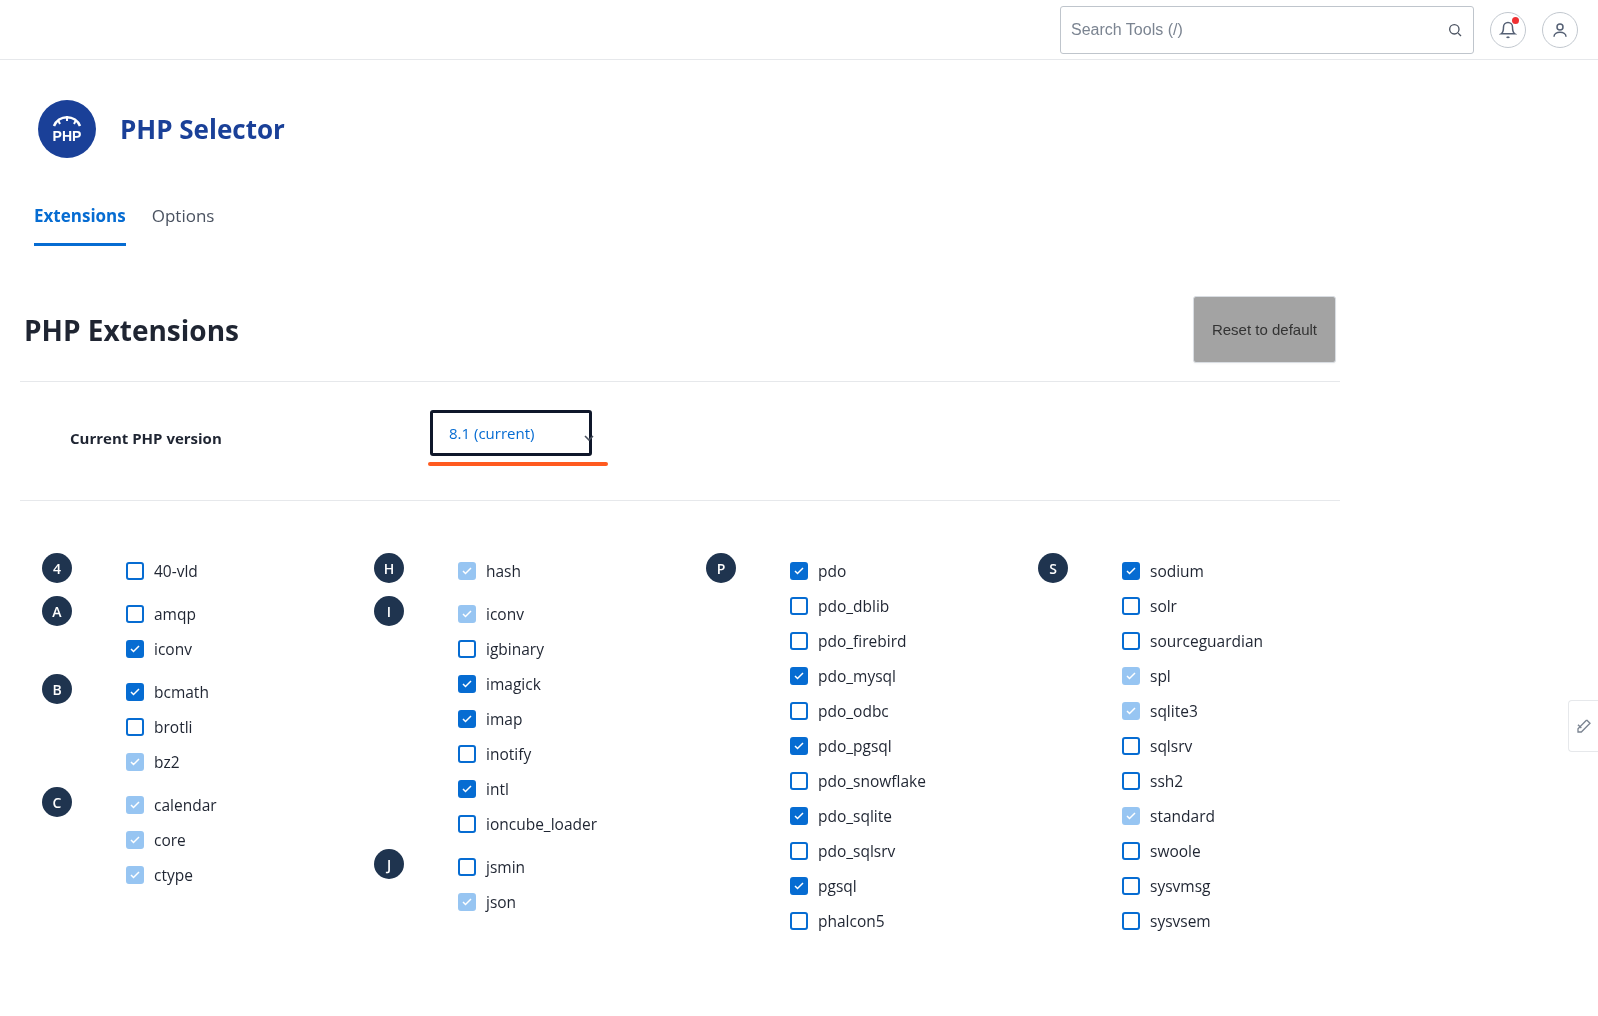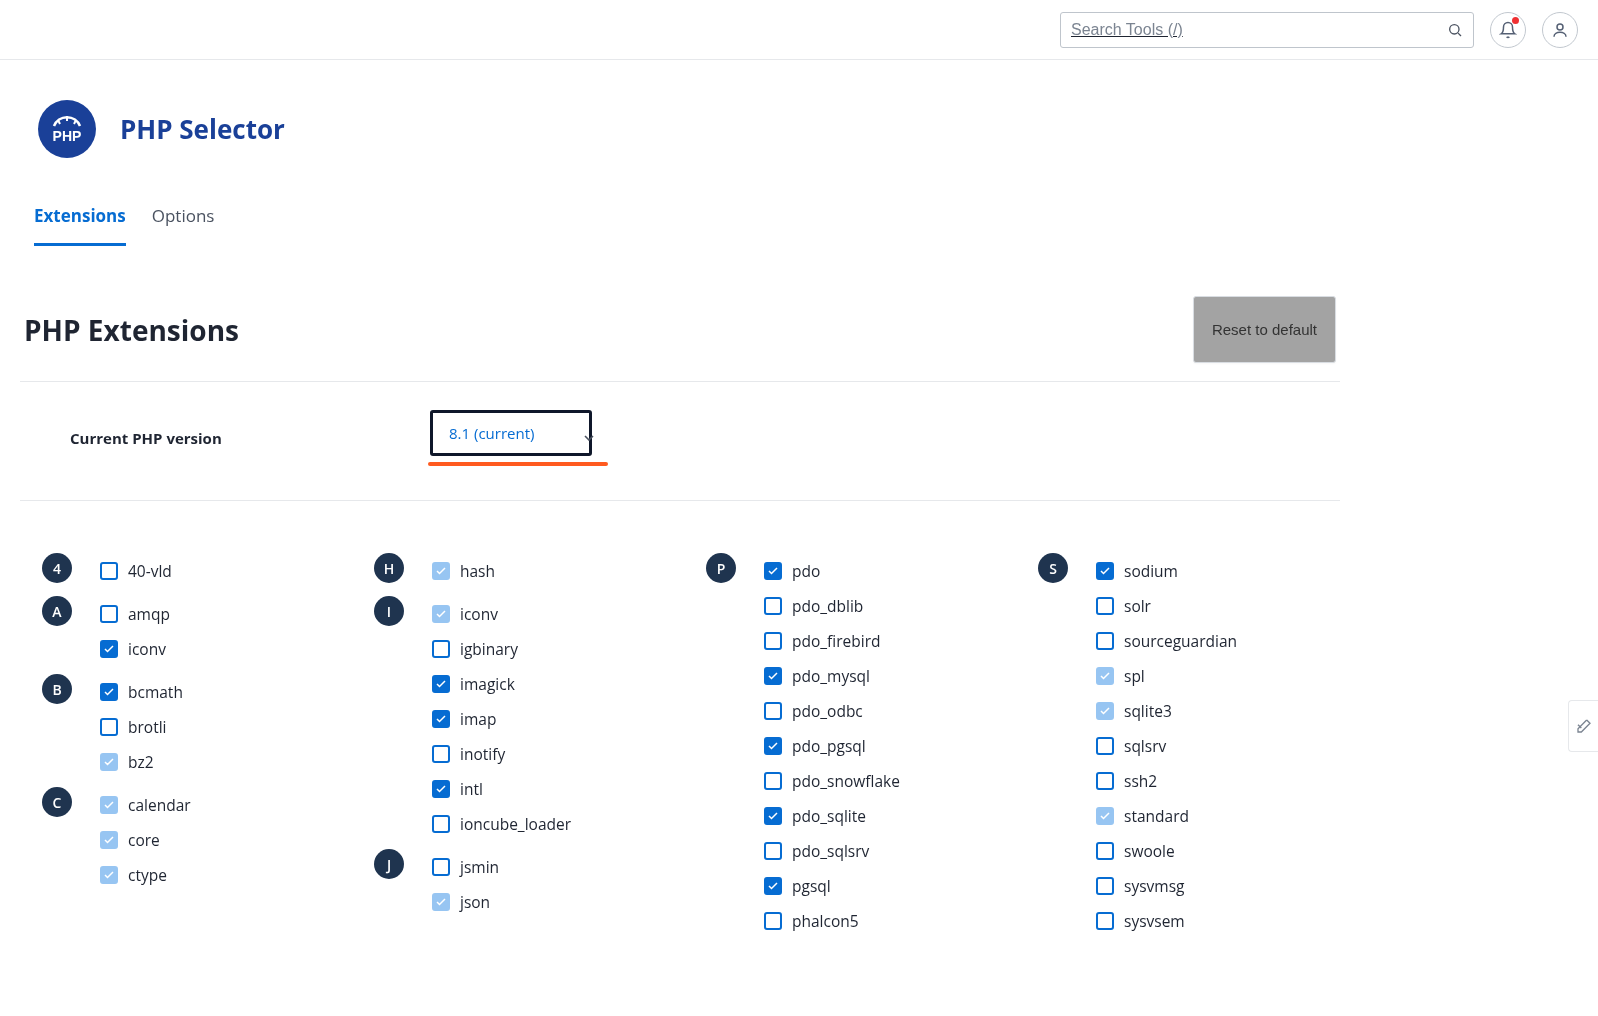--- a/index.html
+++ b/index.html
@@ -9,28 +9,27 @@
     height: 60px;
     border-bottom: 1px solid #e6e8eb;
     display: flex;
     align-items: center;
     justify-content: flex-end;
     padding: 0 20px;
     gap: 16px;
   }
   .search-wrap {
     width: 414px;
-    height: 36px;
+    height: 48px;
     border: 1px solid #bfc5cc;
     border-radius: 3px;
     display: flex;
     align-items: center;
     padding: 0 10px;
     gap: 8px;
-    text-decoration: underline;
   }
   .search-wrap input {
     flex: 1;
     border: none;
     outline: none;
     font-size: 16px;
     color: #333;
     background: transparent;
   }
   .search-wrap input::placeholder { color: #7b8491; }
@@ -176,20 +175,21 @@
   .group-items { display: flex; flex-direction: column; gap: 0; flex: 1; }
 
   .ext-item {
     display: flex;
     align-items: center;
     gap: 10px;
     font-size: 15.5px;
     color: #1f2532;
     cursor: pointer;
     height: 35px;
+    margin-left: 26px;
   }
   .cb {
     width: 18px;
     height: 18px;
     border-radius: 3px;
     border: 2px solid #066cd2;
     display: flex;
     align-items: center;
     justify-content: center;
     flex-shrink: 0;

